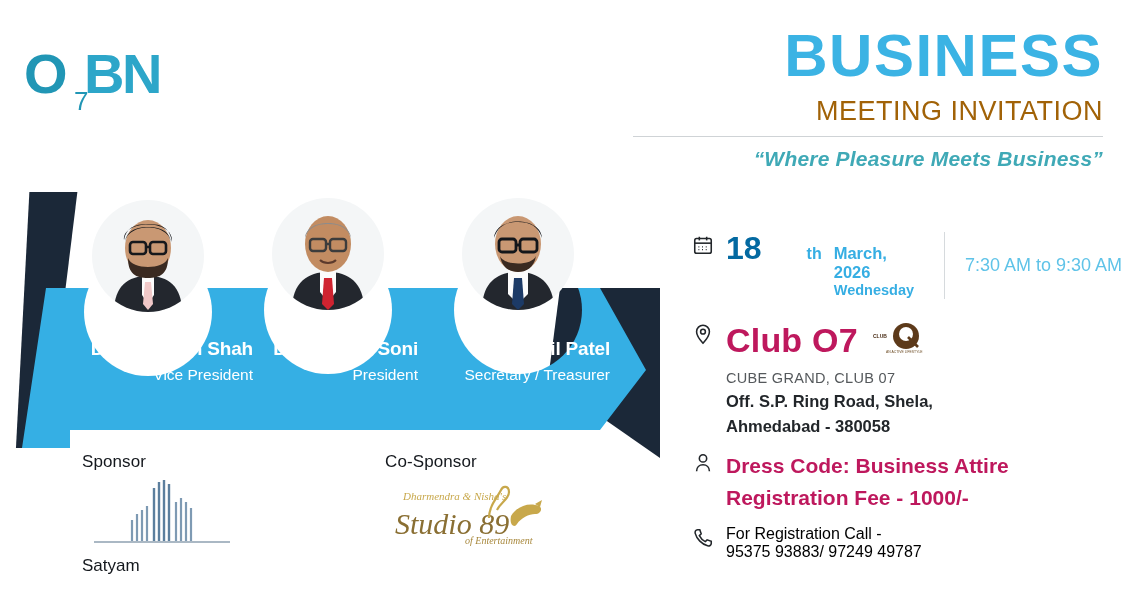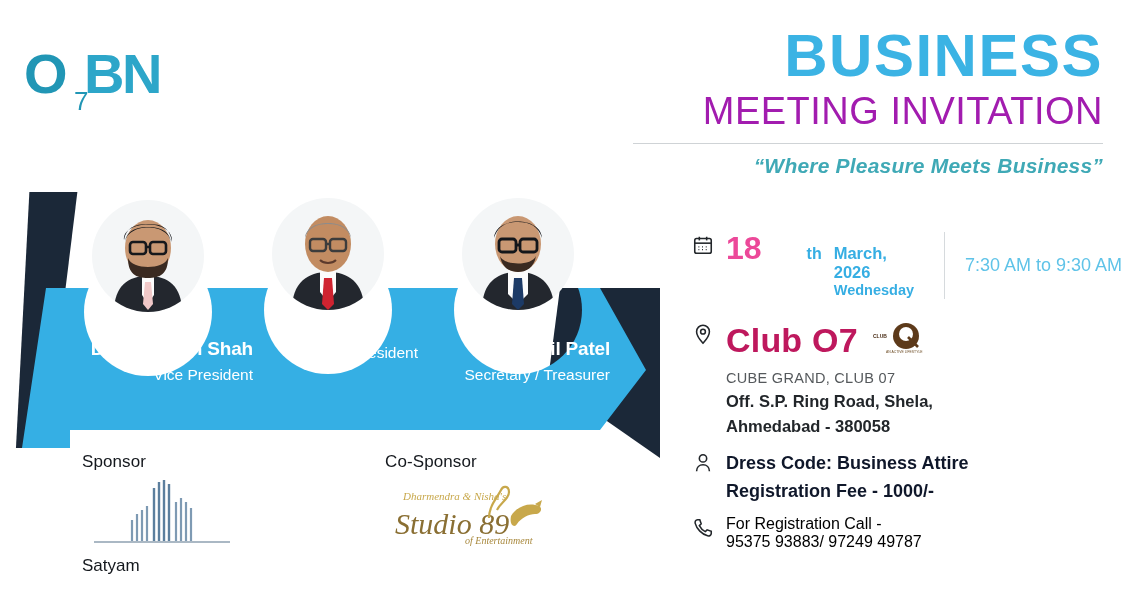--- a/index.html
+++ b/index.html
@@ -15,22 +15,22 @@
   .logo { position: absolute; left: 22px; top: 38px; width: 200px; height: 80px; }
   .logo svg { display: block; }
 
   
   .header { position: absolute; right: 22px; top: 26px; width: 470px; text-align: right; }
   .header .business {
     font-size: 60px; font-weight: bold; color: #3BB3E4;
     letter-spacing: 1.5px; line-height: 1.0;
   }
   .header .meeting {
-    font-size: 38px; color: #a21caf; letter-spacing: 0.5px;
-    line-height: 1.15; margin-top: 4px; white-space: nowrap;
+    font-size: 27px; color: #a16207; letter-spacing: 0.5px;
+    line-height: 1.15; margin-top: 10px; white-space: nowrap;
   }
   .header .rule { height: 1px; background: #cfd3d6; margin: 9px 0 0 0; width: 100%; }
   .header .tagline {
     font-size: 21px; font-style: italic; font-weight: bold;
     color: #3FA9B6; margin-top: 10px; letter-spacing: 0.2px;
   }
 
   
   .banner { position: absolute; left: 0; top: 180px; width: 680px; height: 290px; }
   .banner svg { display: block; }
@@ -63,40 +63,40 @@
 
   
   .details { position: absolute; left: 692px; top: 232px; width: 430px; }
   .drow { position: relative; display: flex; align-items: flex-start; }
   .dicon { width: 34px; flex: 0 0 34px; padding-top: 2px; }
   .dicon svg { display: block; }
   .dbody { flex: 1 1 auto; }
 
   .date-row { margin-bottom: 0; }
   .date-line { display: flex; align-items: baseline; }
-  .daynum { font-size: 32px; font-weight: bold; color: #ec4899; line-height: 1; }
+  .daynum { font-size: 32px; font-weight: bold; color: #0369a1; line-height: 1; }
   .dayord { font-size: 16px; font-weight: bold; color: #36AEE3; margin-left: 5px; padding-left: 40px; }
   .monthwrap { margin-left: 12px; }
   .monthtxt { font-size: 16.5px; font-weight: bold; color: #36AEE3; line-height: 1.1; }
   .weekday { font-size: 14.5px; font-weight: bold; color: #36AEE3; line-height: 1.15; }
   .vdiv { width: 1px; background: #d6dadd; margin: 0 20px; align-self: stretch; min-height: 40px; }
   .timetxt { font-size: 18px; color: #5FC3E8; white-space: nowrap; align-self: center; }
 
   .venue-row { margin-top: 22px; }
   .venue-line { display: flex; align-items: center; }
   .venue-name { font-size: 34px; font-weight: bold; color: #be185d; letter-spacing: 0.2px; }
   .club-logo { margin-left: 14px; }
 
   .addr { margin-top: 7px; margin-left: 34px; }
   .addr .a1 { font-size: 14.5px; color: #55595c; letter-spacing: 0.3px; line-height: 1.55; }
   .addr .a2, .addr .a3 { font-size: 16.5px; color: #22262a; font-weight: bold; line-height: 1.5; }
 
   .info-row { margin-top: 11px; }
   .info-row .t1, .info-row .t2 {
-    font-size: 18px; color: #0f172a; font-weight: bold; line-height: 1.55;
+    font-size: 21px; color: #be185d; font-weight: bold; line-height: 1.55;
   }
   .call-row { margin-top: 10px; }
 </style>
 </head>
 <body>
 
 <div class="page">
 
   <div class="logo">
     <svg width="200" height="80" viewBox="0 0 200 80">
@@ -186,20 +186,21 @@
       </g>
     </svg>
   </div>
 
   <div class="names">
     <div class="person-label" id="lbl0">
       <div class="pname">Dr.Siddharth Shah</div>
       <div class="prole">Vice President</div>
     </div>
     <div class="person-label" id="lbl1">
+      <div class="pname">Dr.Harshad Soni</div>
       <div class="prole">President</div>
     </div>
     <div class="person-label" id="lbl2">
       <div class="pname">Dr.Harshil Patel</div>
       <div class="prole">Secretary / Treasurer</div>
     </div>
   </div>
 
   <div class="sponsor-block" id="sp-sponsor">
     <div class="sponsor-title">Sponsor</div>

